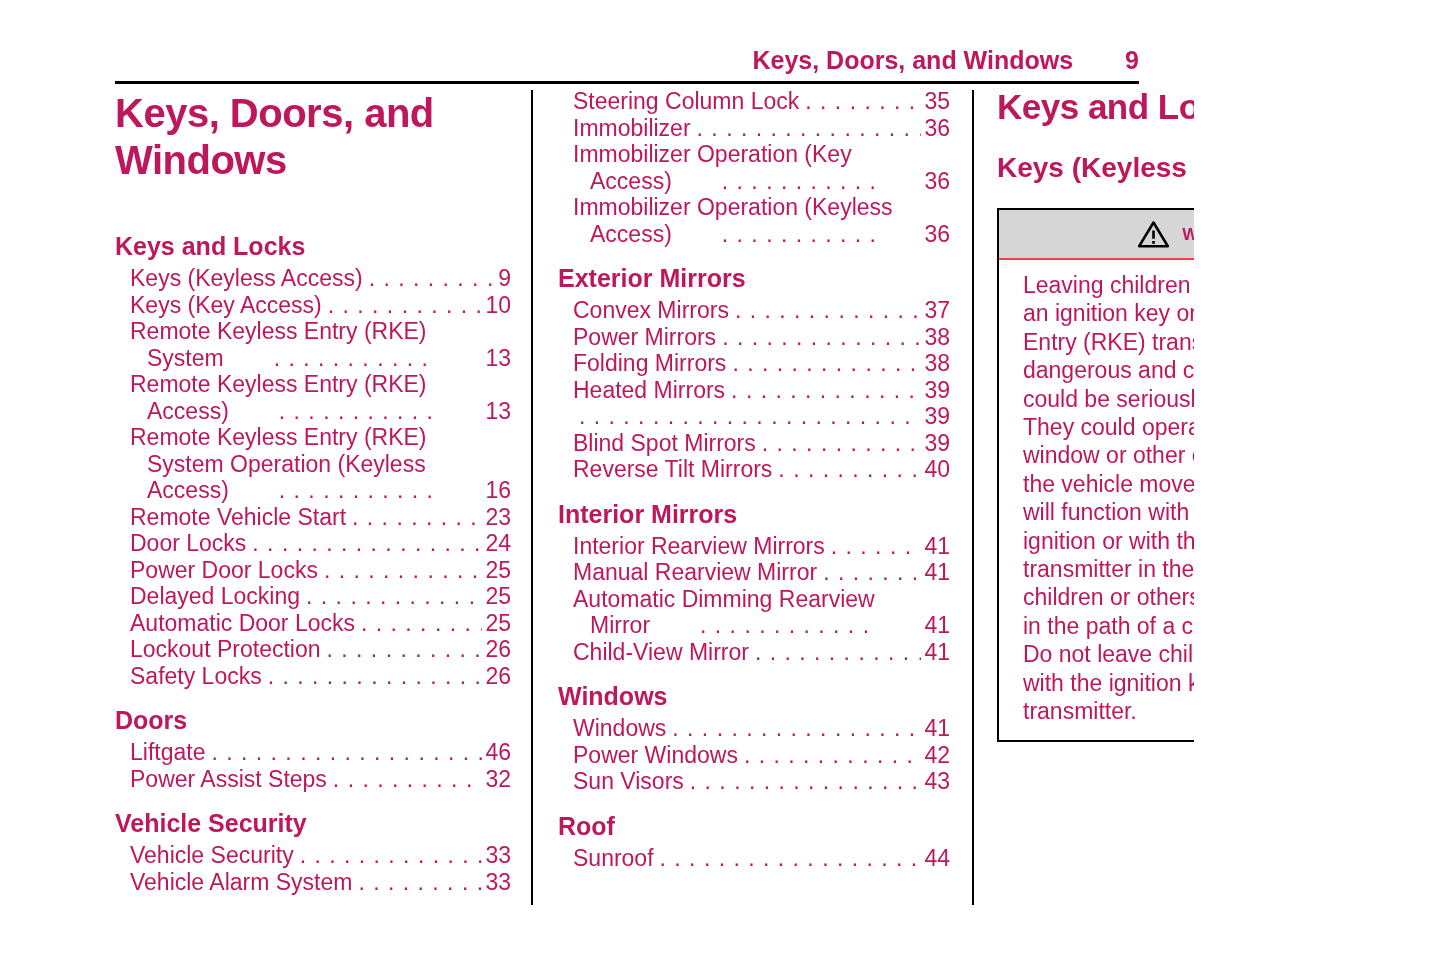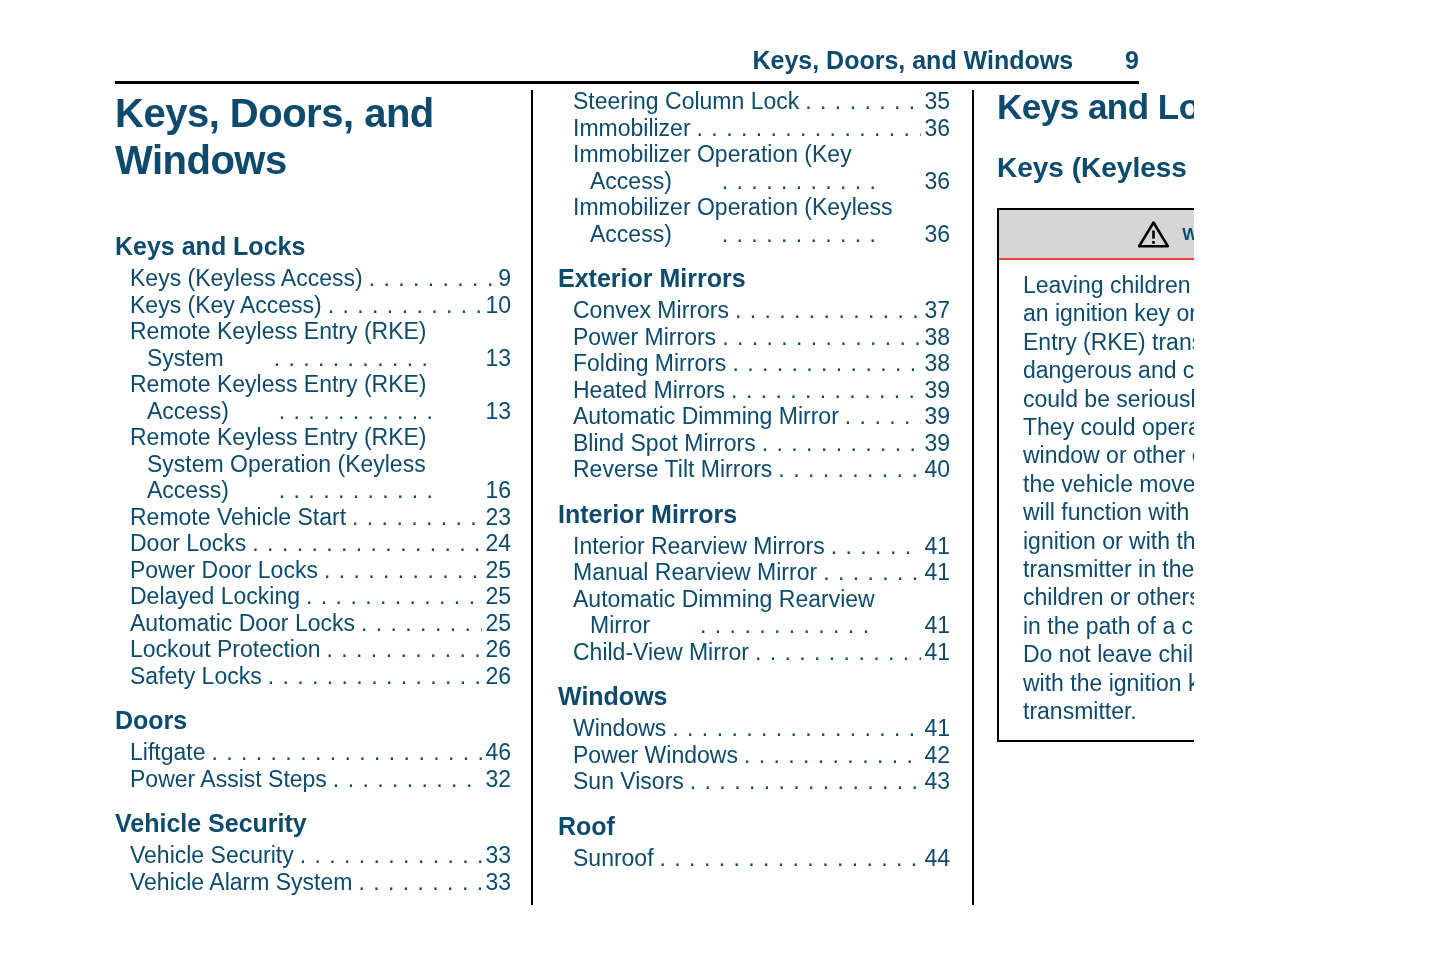--- a/index.html
+++ b/index.html
@@ -2,21 +2,21 @@
 <html><head>
 <meta charset="utf-8">
 <style>
   html, body { margin: 0; padding: 0; background: #ffffff; }
   .page {
     position: relative;
     width: 1194px;
     height: 965px;
     background: #ffffff;
     font-family: "Liberation Sans", sans-serif;
-    color: #0c4a6e;
+    color: #be185d;
     overflow: hidden;
   }
 
   
   .running-header {
     position: absolute;
     top: 48px;
     right: 55px;
     display: flex;
     align-items: baseline;
@@ -314,21 +314,20 @@
         </div>
         <div class="toc-entry">
           <div class="toc-line leader-row">
             <span class="lbl">Heated Mirrors</span>
             <span class="leader"></span>
             <span class="pg">39</span>
           </div>
         </div>
         <div class="toc-entry">
           <div class="toc-line leader-row">
-            <span class="lbl">Automatic Dimming Mirror</span>
             <span class="leader"></span>
             <span class="pg">39</span>
           </div>
         </div>
         <div class="toc-entry">
           <div class="toc-line leader-row">
             <span class="lbl">Blind Spot Mirrors</span>
             <span class="leader"></span>
             <span class="pg">39</span>
           </div>

